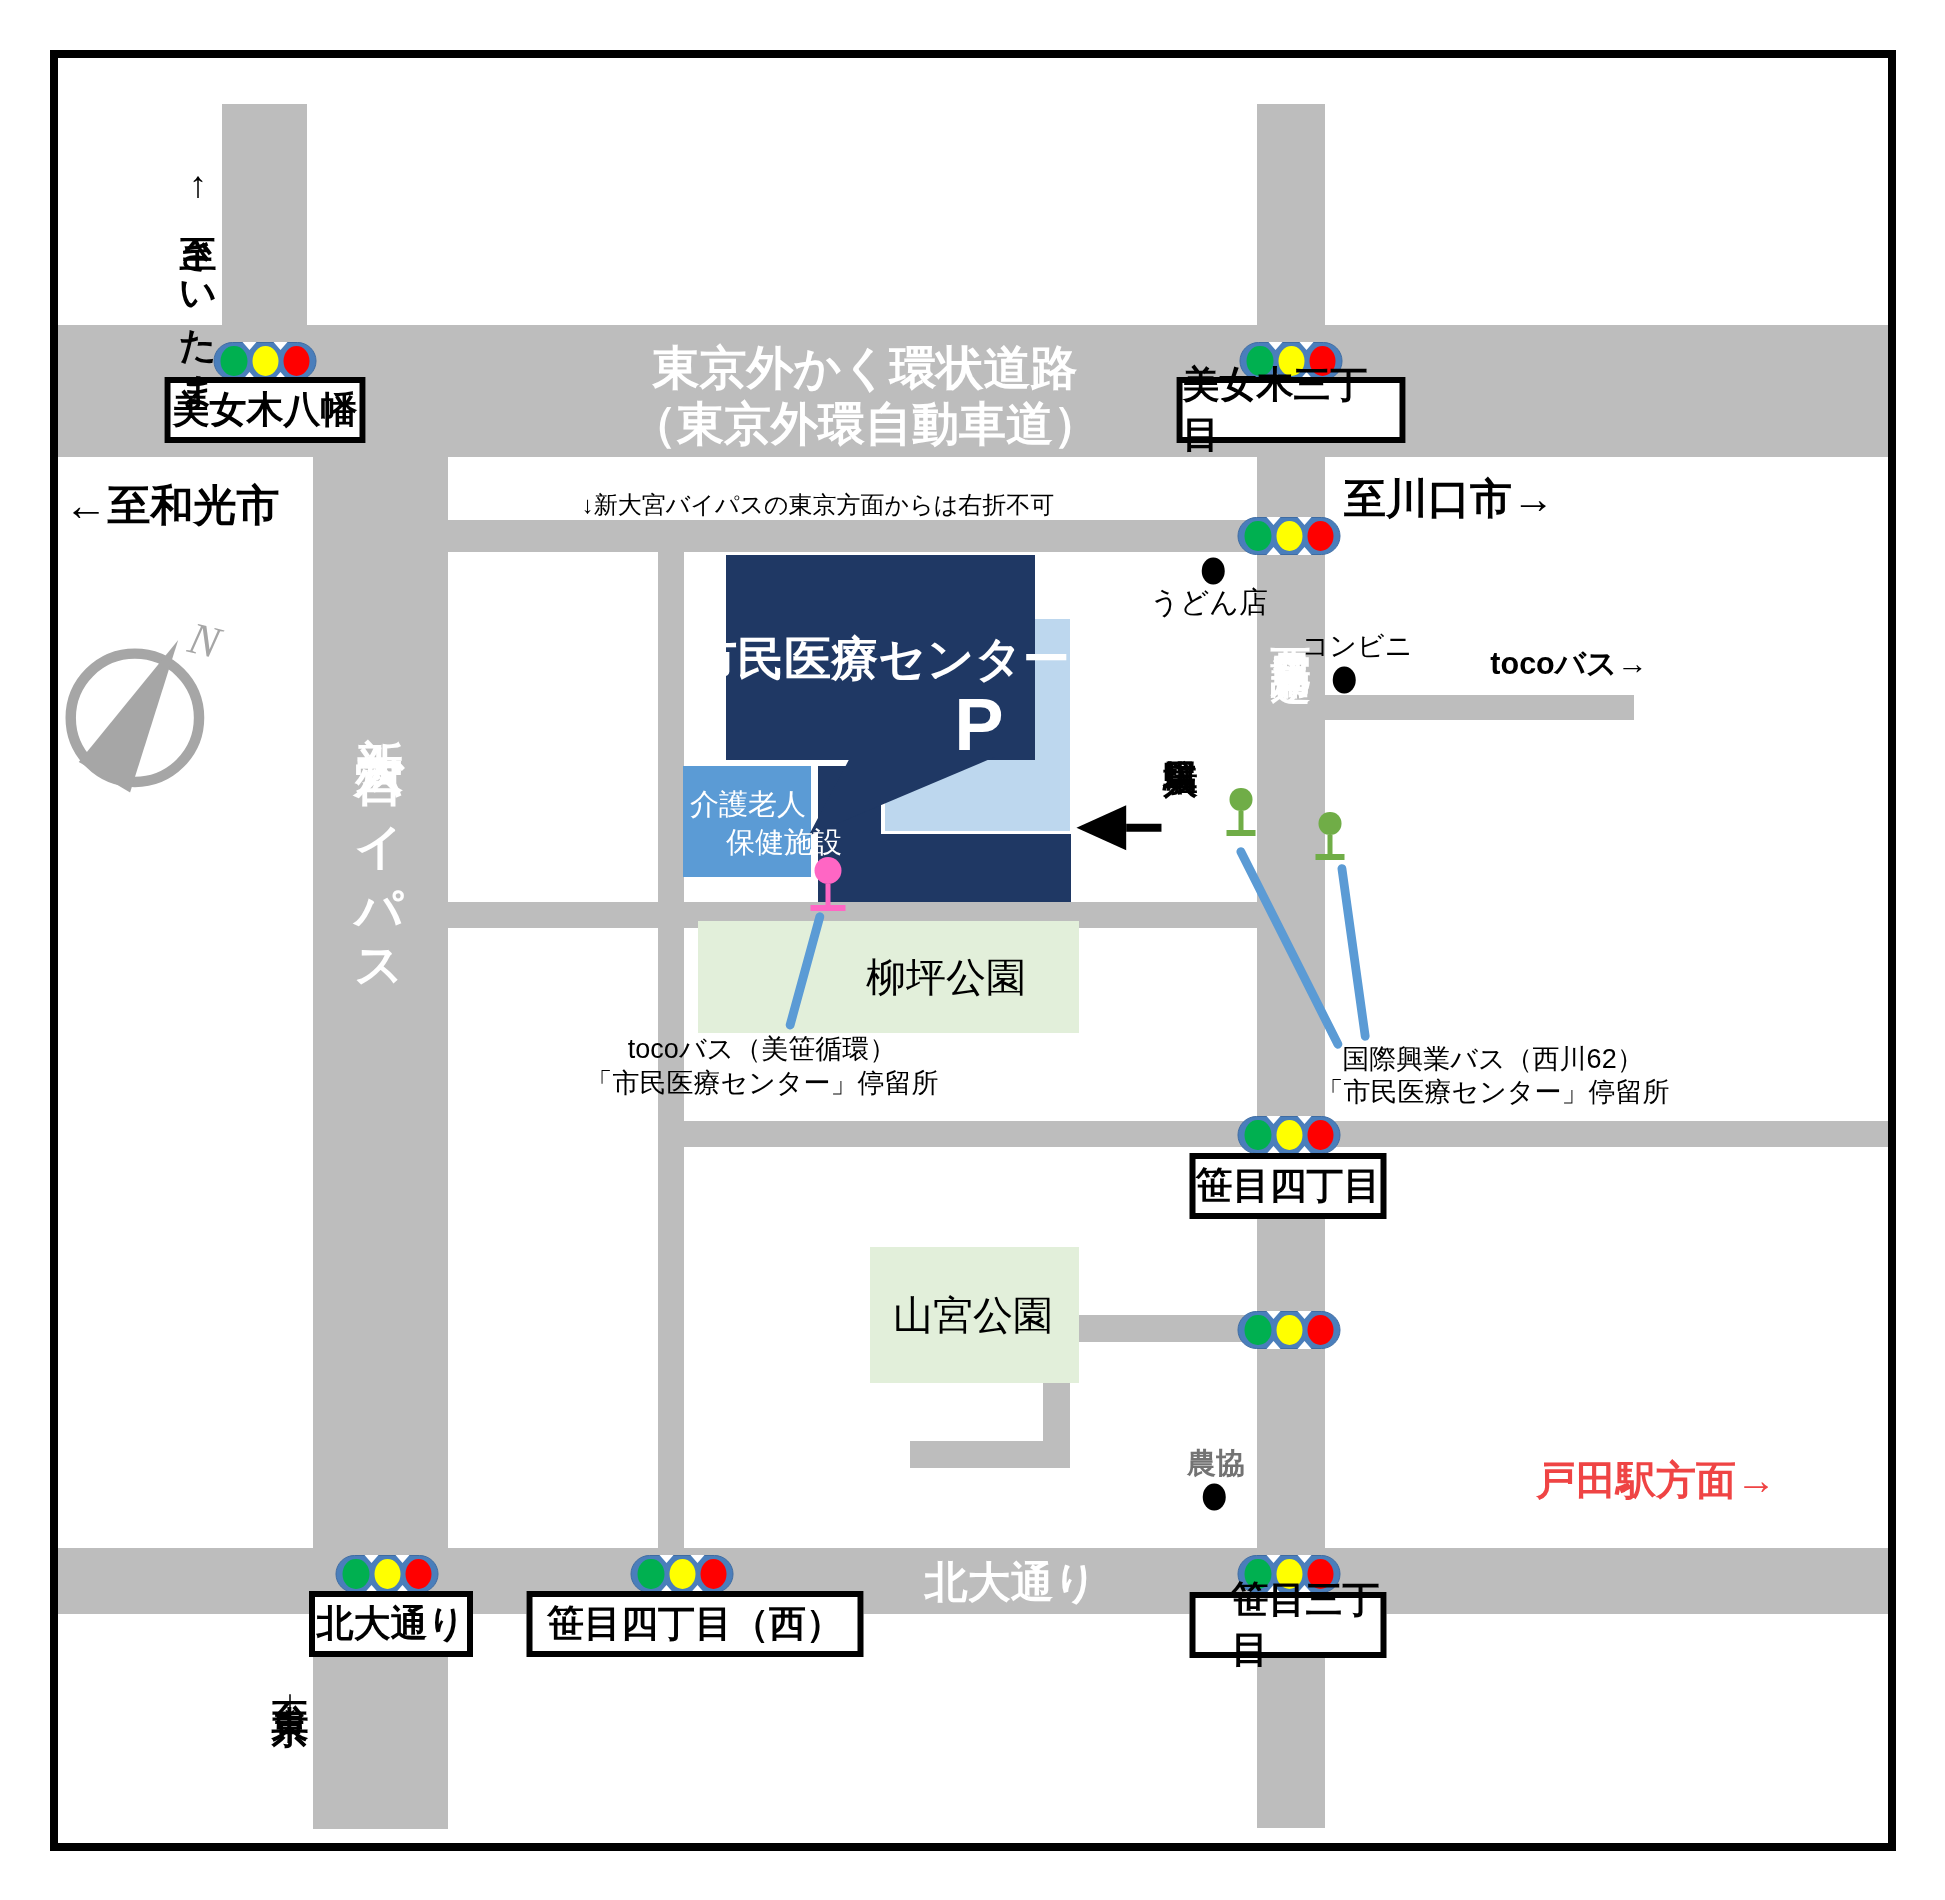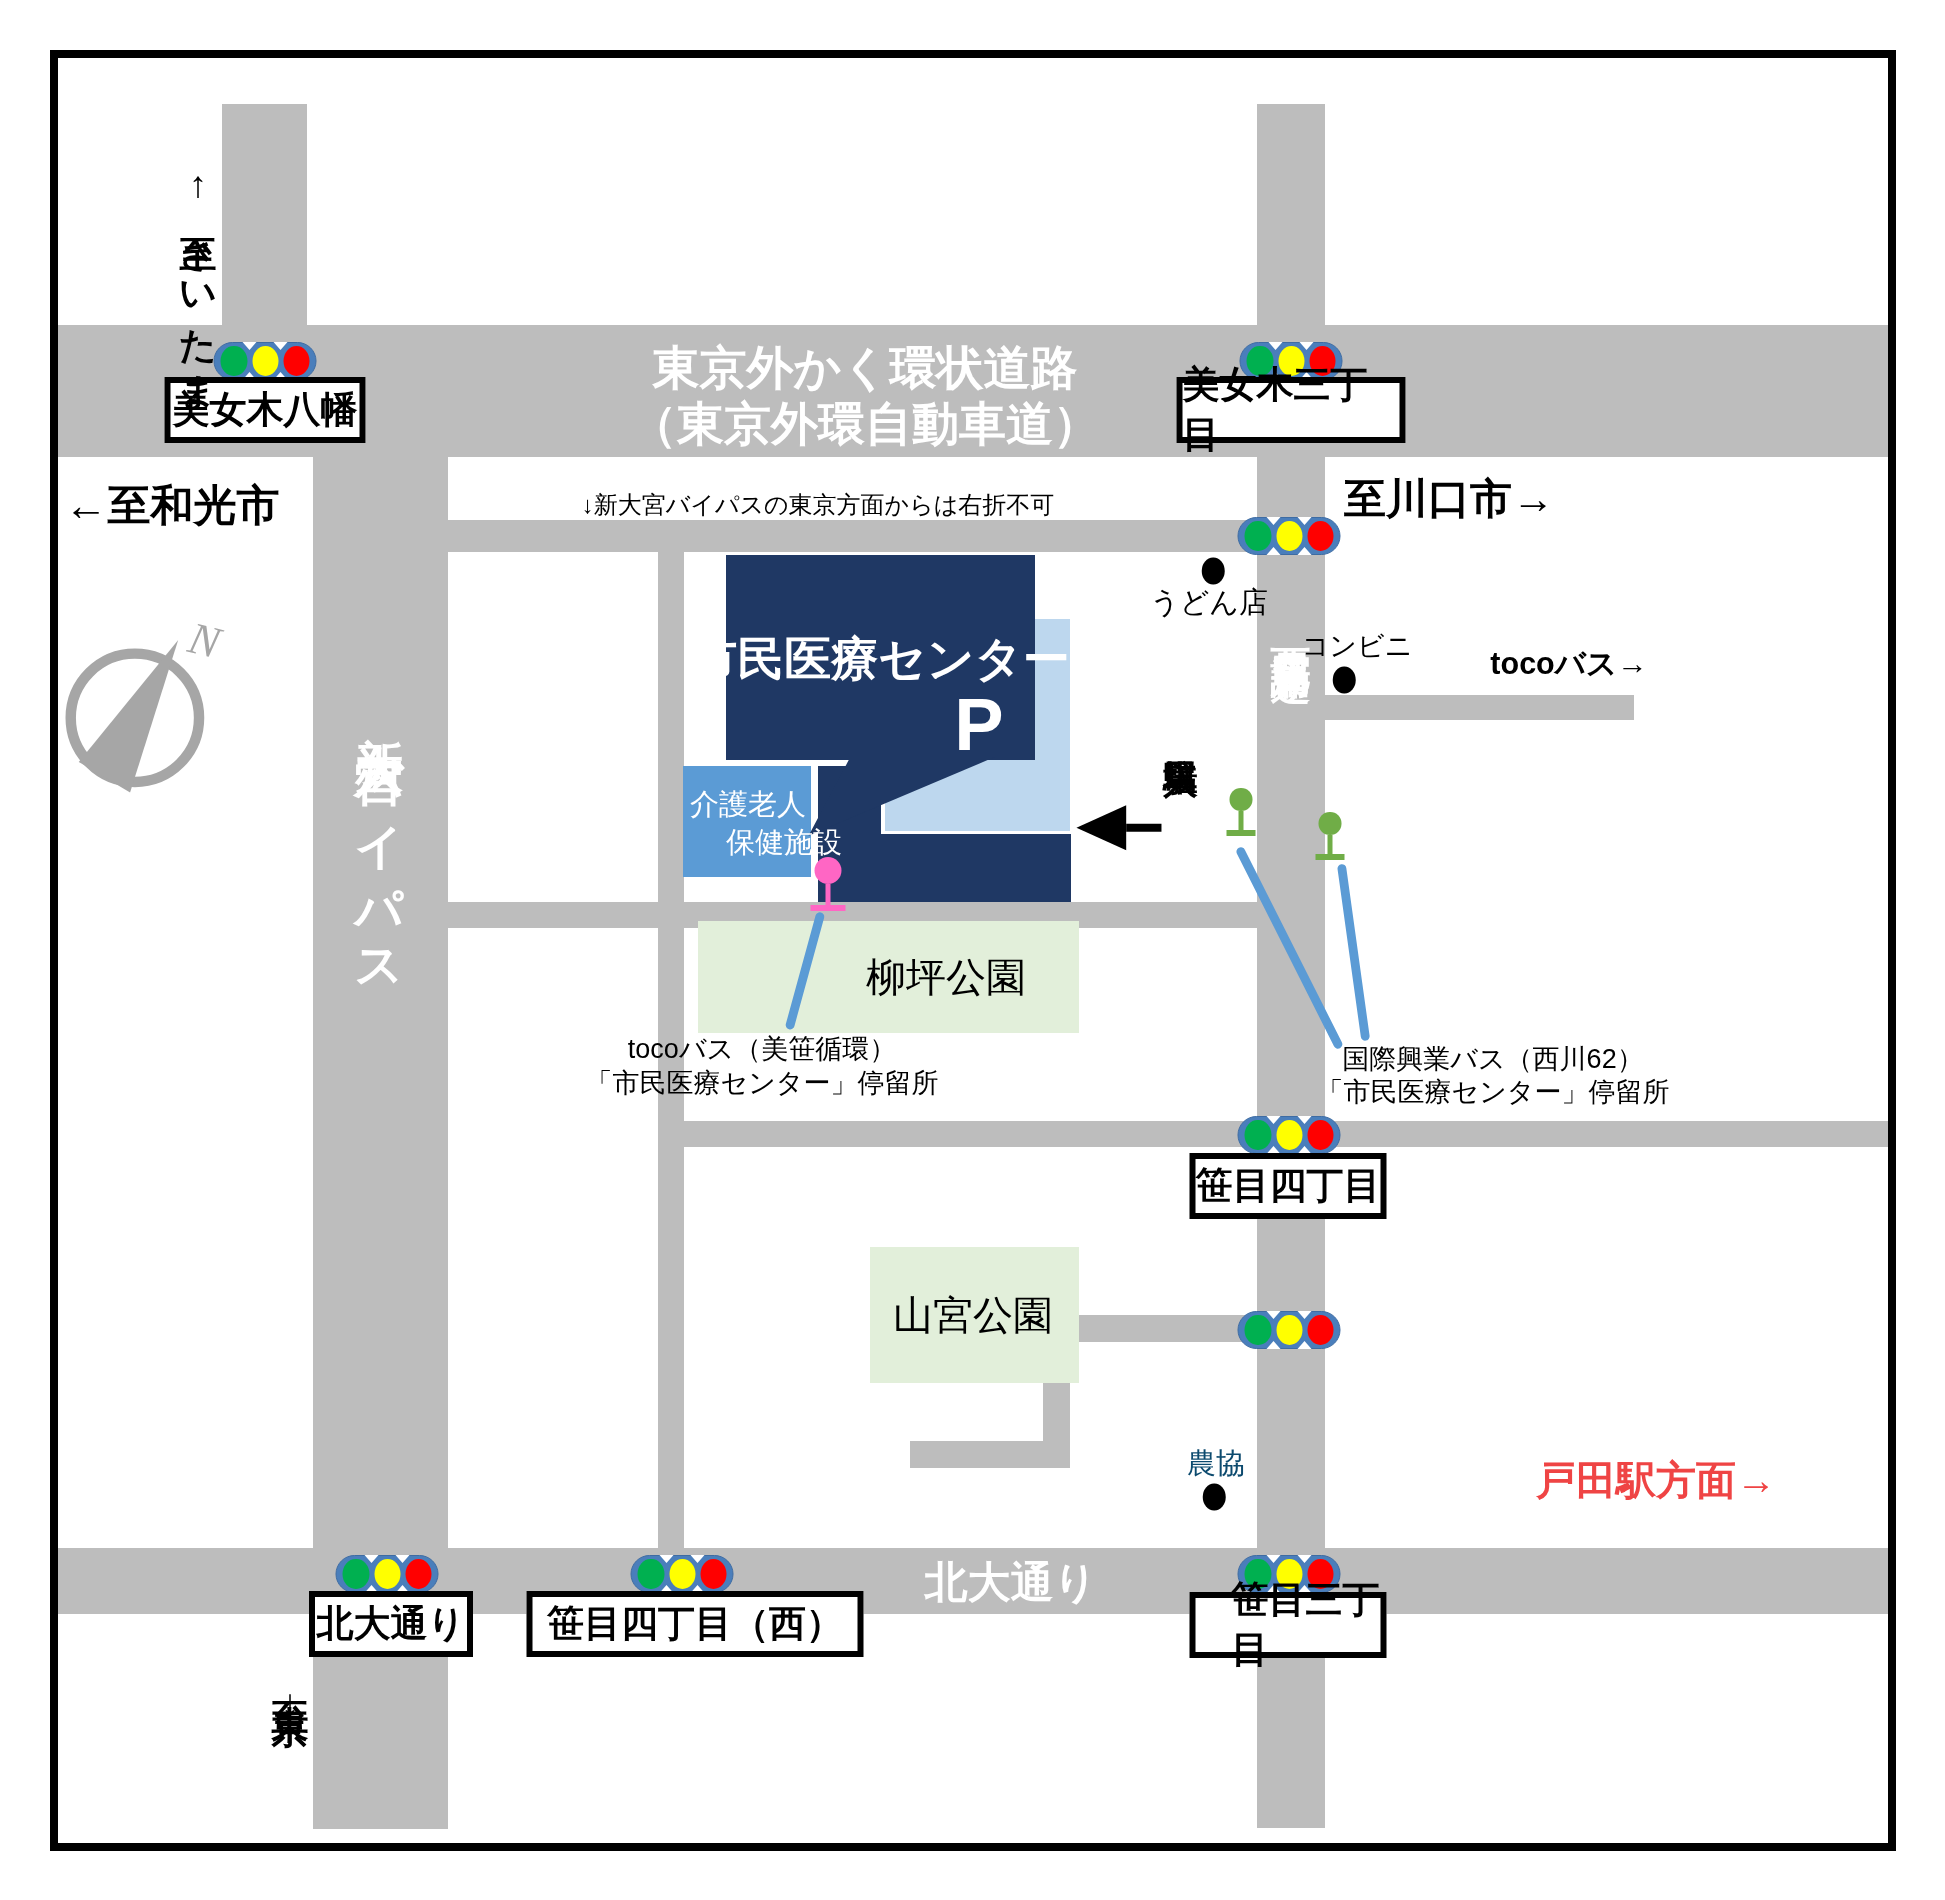--- a/index.html
+++ b/index.html
@@ -172,21 +172,21 @@
       <div class="vtxt" style="left: 1291px; top: 616px; font-size: 40px; font-weight: 700; color: rgb(255, 255, 255); letter-spacing: 4px;">西電話局通り</div>
       <div class="txt" style="left: 172px; top: 505px; font-size: 43px; font-weight: 700; color: rgb(0, 0, 0); letter-spacing: 0px;">←至和光市</div>
       <div class="txt" style="left: 1449px; top: 499px; font-size: 42px; font-weight: 700; color: rgb(0, 0, 0); letter-spacing: 0px;">至川口市→</div>
       <div class="txt" style="left: 1569px; top: 663px; font-size: 30.5px; font-weight: 700; color: rgb(0, 0, 0); letter-spacing: 0px;">tocoバス→</div>
       <div class="txt" style="left: 1656px; top: 1480px; font-size: 40px; font-weight: 700; color: #ef4444; letter-spacing: 0px;">戸田駅方面→</div>
       <div class="vtxt" style="left: 198px; top: 164px; font-size: 37px; font-weight: 700; color: rgb(0, 0, 0); letter-spacing: 3.2px;">↑至さいたま</div>
       <div class="vtxt" style="left: 290px; top: 1672px; font-size: 37px; font-weight: 700; color: rgb(0, 0, 0); letter-spacing: 3.2px;">至東京↓</div>
       <div class="txt" style="left: 788px; top: 505px; font-size: 24px; font-weight: 500; color: rgb(0, 0, 0); letter-spacing: 0px; margin-left: 30px;">↓新大宮バイパスの東京方面からは右折不可</div>
       <div class="txt" style="left: 1209px; top: 602px; font-size: 29px; font-weight: 500; color: rgb(0, 0, 0); letter-spacing: 0px; text-align: right;">うどん店</div>
       <div class="txt" style="left: 1357px; top: 646px; font-size: 27px; font-weight: 500; color: rgb(0, 0, 0); letter-spacing: 0px;">コンビニ</div>
-      <div class="txt" style="left: 1216px; top: 1463px; font-size: 29px; font-weight: 400; color: #0c4a6e; letter-spacing: 0px;">農協</div>
+      <div class="txt" style="left: 1216px; top: 1463px; font-size: 29px; font-weight: 700; color: #737373; letter-spacing: 0px;">農協</div>
       <div class="vtxt" style="left: 1181px; top: 731px; font-size: 34px; font-weight: 700; color: rgb(0, 0, 0); letter-spacing: 1.6px;">駐車場入口</div>
       <div class="txt" style="left: 946px; top: 977px; font-size: 40px; font-weight: 500; color: rgb(0, 0, 0); letter-spacing: 0px;">柳坪公園</div>
       <div class="txt" style="left: 973px; top: 1315px; font-size: 40px; font-weight: 500; color: rgb(0, 0, 0); letter-spacing: 0px;">山宮公園</div>
       <div class="txt" style="left: 762px; top: 1049px; font-size: 27px; font-weight: 500; color: rgb(0, 0, 0); letter-spacing: 0px;">tocoバス（美笹循環）</div>
       <div class="txt" style="left: 762px; top: 1083px; font-size: 27px; font-weight: 500; color: rgb(0, 0, 0); letter-spacing: 0px;">「市民医療センター」停留所</div>
       <div class="txt" style="left: 1493px; top: 1059px; font-size: 27px; font-weight: 500; color: rgb(0, 0, 0); letter-spacing: 0px;">国際興業バス（西川62）</div>
       <div class="txt" style="left: 1493px; top: 1092px; font-size: 27px; font-weight: 500; color: rgb(0, 0, 0); letter-spacing: 0px;">「市民医療センター」停留所</div>
       <div class="txt" style="left: 748px; top: 804px; font-size: 29px; font-weight: 500; color: rgb(255, 255, 255); letter-spacing: 0px;">介護老人</div>
       <div class="txt" style="left: 748px; top: 842px; font-size: 29px; font-weight: 500; color: rgb(255, 255, 255); letter-spacing: 0px; margin-left: 36px;">保健施設</div>
       <div class="txt" style="left: 979px; top: 725px; font-size: 74px; font-weight: 700; color: rgb(255, 255, 255); letter-spacing: 0px;">P</div>

